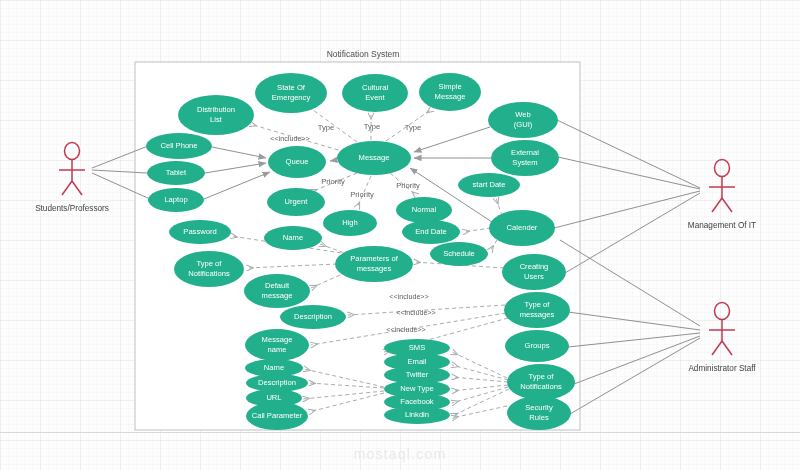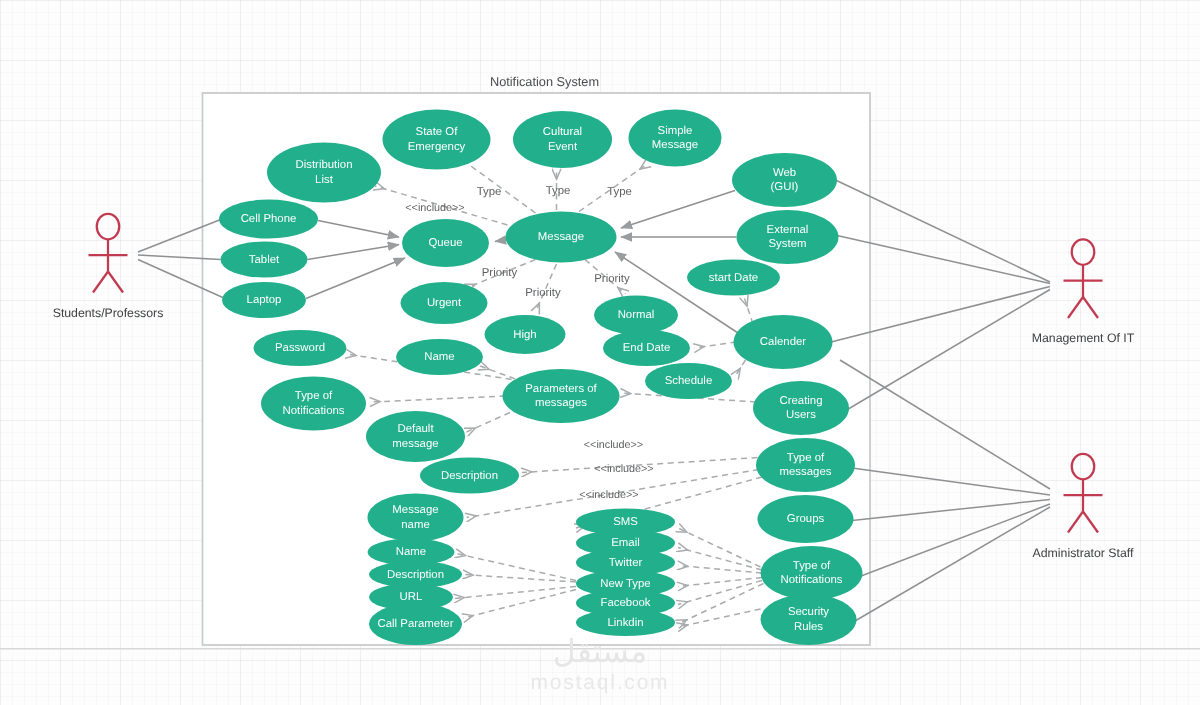--- a/index.html
+++ b/index.html
@@ -380,15 +380,14 @@
           <line x1="722" y1="320" x2="722" y2="341" stroke="#c13a50" stroke-width="1.5" fill="none"></line>
           <line x1="709" y1="330" x2="735" y2="330" stroke="#c13a50" stroke-width="1.5" fill="none"></line>
           <line x1="722" y1="341" x2="712" y2="355" stroke="#c13a50" stroke-width="1.5" fill="none"></line>
           <line x1="722" y1="341" x2="732" y2="355" stroke="#c13a50" stroke-width="1.5" fill="none"></line>
           <text class="actor-label" x="722" y="371">Administrator Staff</text>
         </g>
       </g>
   </svg>
 
   <div class="hr-line"></div>
-  <div class="wm-arabic">مستقل</div>
   <div class="wm-latin">mostaql.com</div>
 </div>
 
 </body></html>

